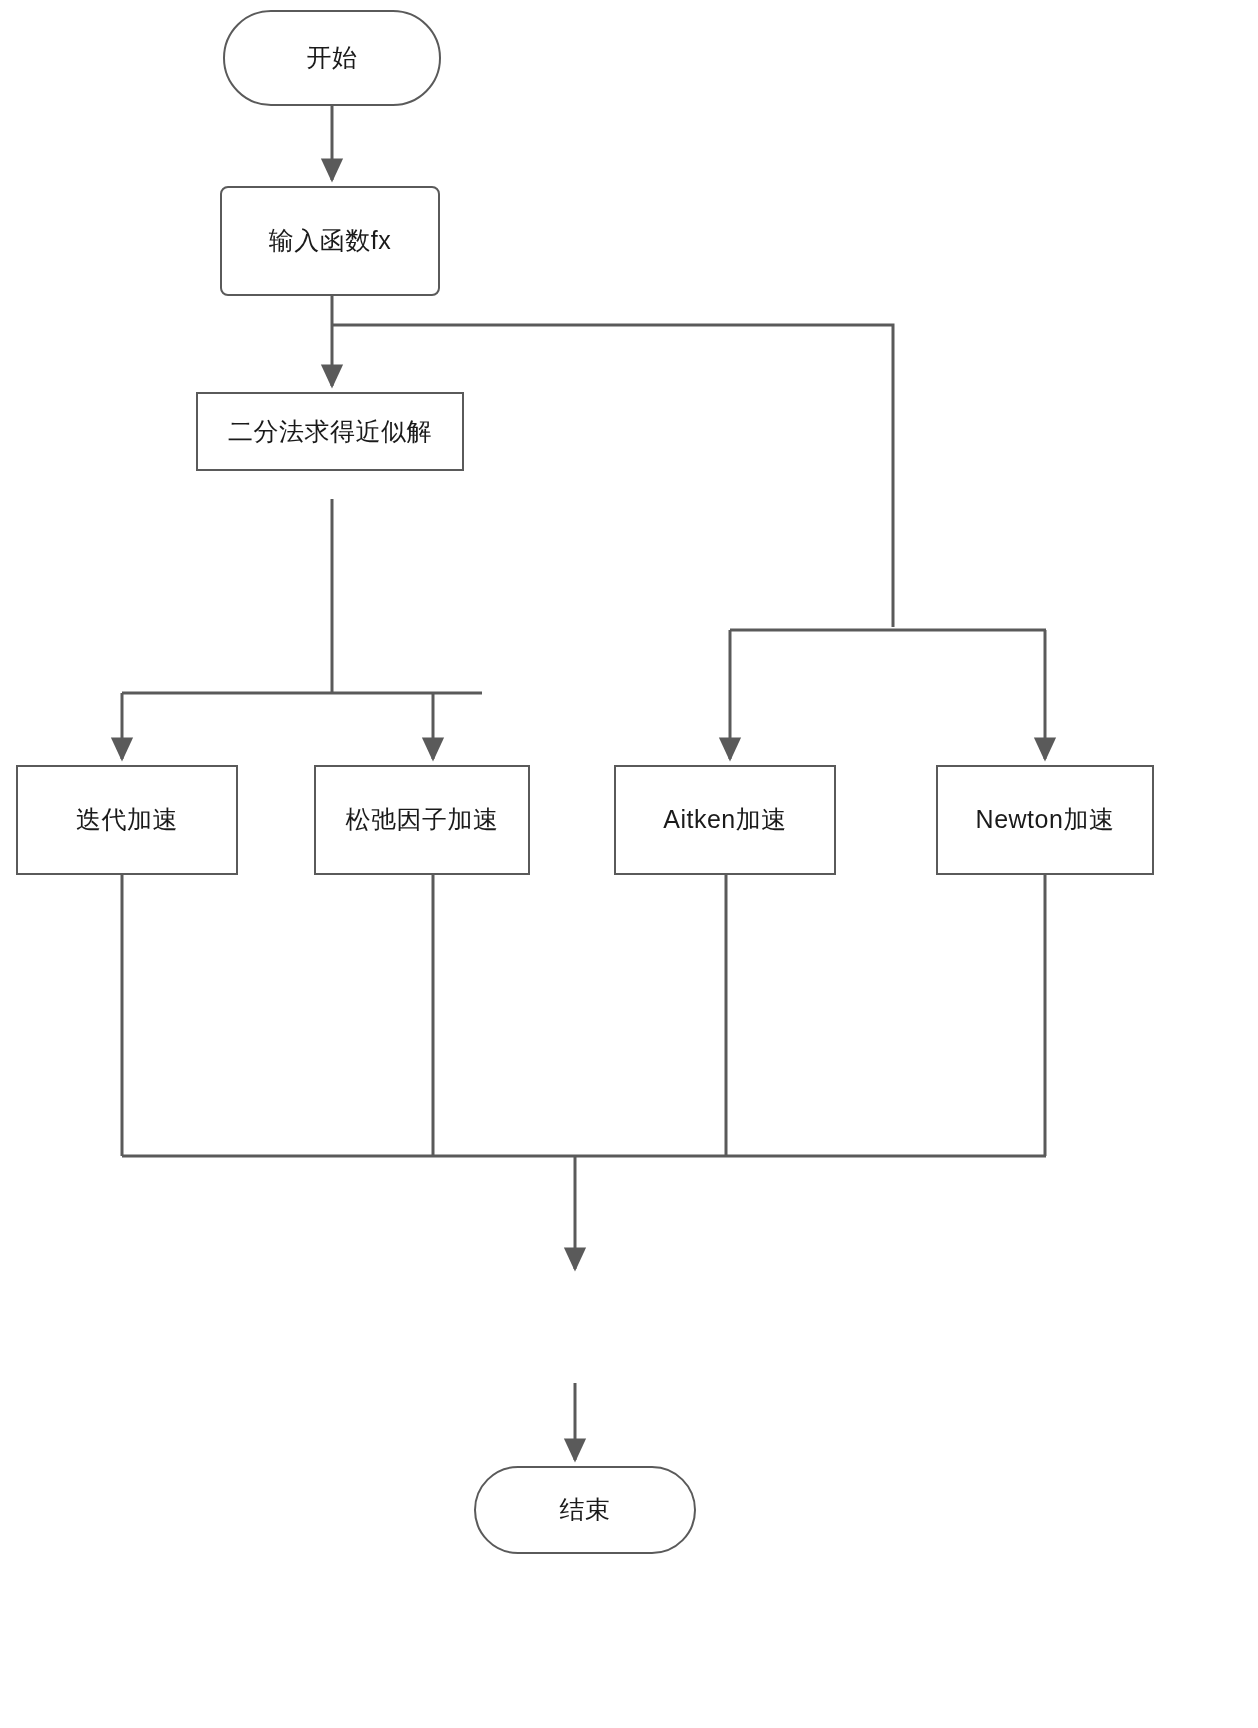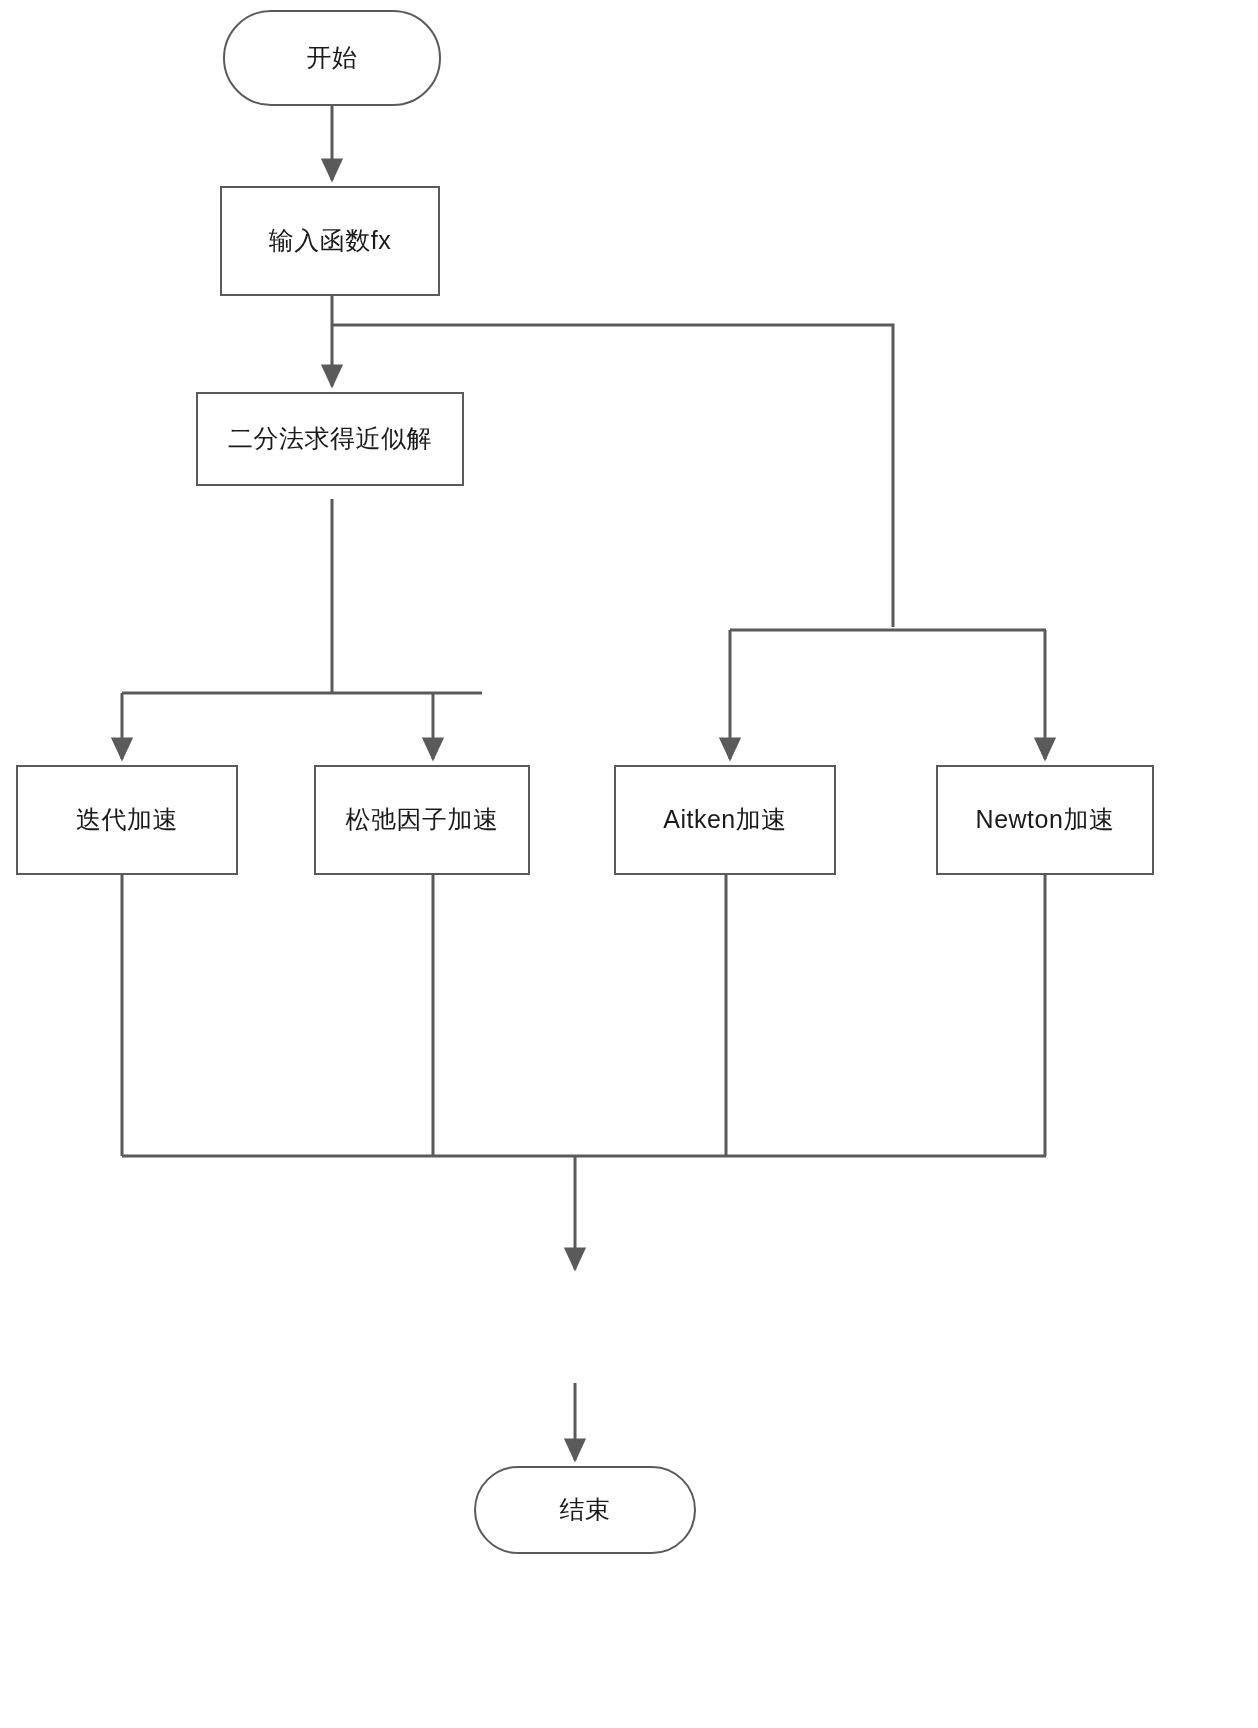--- a/index.html
+++ b/index.html
@@ -89,25 +89,25 @@
       <path d="M 559 1156 L 559 1269" marker-end="url(#arrowhead)"></path>
 
       <path d="M 559 1383 L 559 1460" marker-end="url(#arrowhead)"></path>
     </g>
   </svg>
 
   <div class="node terminator" style="left:207px; top:10px; width:218px; height:96px;">
     <span class="label">开始</span>
   </div>
 
-  <div class="node" style="left:204px; top:186px; width:220px; height:110px;">
+  <div class="node" style="left:204px; top:186px; width:220px; height:110px;border-radius:8px;">
     <span class="label">输入函数fx</span>
   </div>
 
-  <div class="node" style="left:180px; top:392px; width:268px; height:94px;">
+  <div class="node" style="left:180px; top:392px; width:268px; height:79px;">
     <span class="label">二分法求得近似解</span>
   </div>
 
   <div class="node" style="left:0px; top:765px; width:222px; height:110px;">
     <span class="label">迭代加速</span>
   </div>
 
   <div class="node" style="left:298px; top:765px; width:216px; height:110px;">
     <span class="label">松弛因子加速</span>
   </div>

